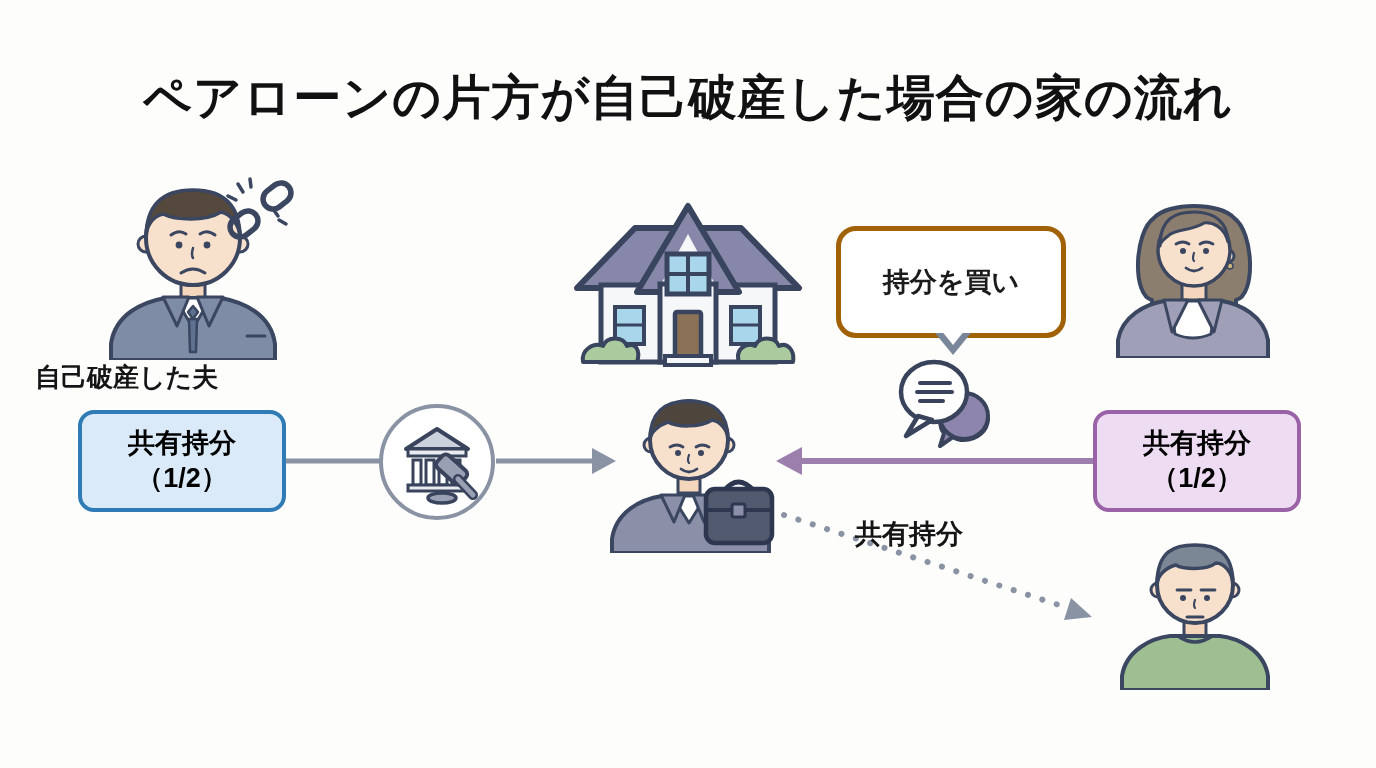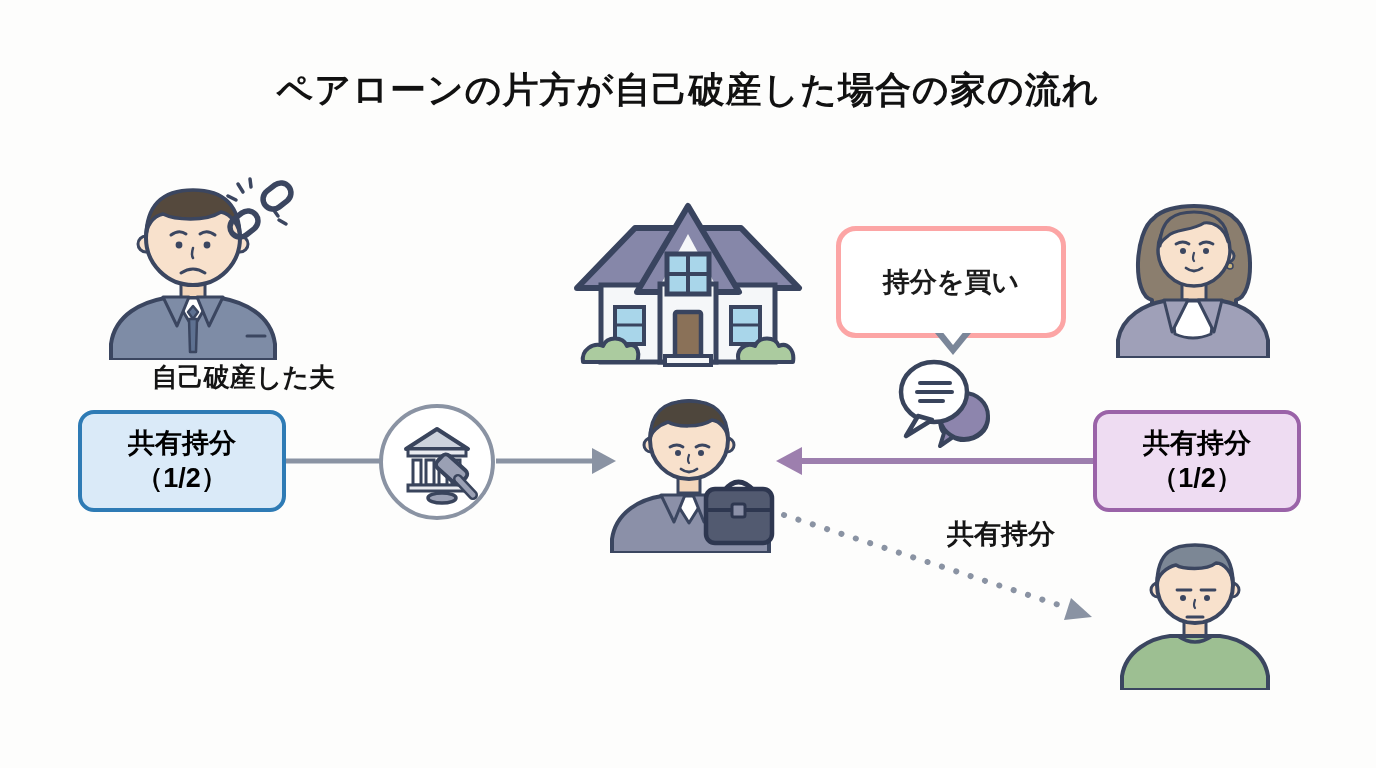--- a/index.html
+++ b/index.html
@@ -3,40 +3,40 @@
 <meta charset="utf-8">
 <style>
   html,body{margin:0;padding:0;background:#ffffff;}
   .canvas{
     position:relative;width:1376px;height:768px;background:#fdfdfc;overflow:hidden;
     font-family:"Liberation Sans","DejaVu Sans",sans-serif;color:#1b1b1b;
   }
   .abs{position:absolute;}
   .title{
     left:0;top:66px;width:1376px;text-align:center;
-    font-size:36px;font-weight:800;letter-spacing:1px;color:#111;
+    font-size:48px;font-weight:800;letter-spacing:1px;color:#111;
   }
   .actor-label{
-    font-size:26px;font-weight:800;text-align:right;color:#151515;white-space:nowrap;
+    font-size:26px;font-weight:800;text-align:left;color:#151515;white-space:nowrap;
   }
   .share-box{
     box-sizing:border-box;width:208px;height:102px;border-radius:16px;
     display:flex;flex-direction:column;align-items:center;justify-content:center;
     font-size:27px;font-weight:800;line-height:1.3;text-align:center;color:#000000;
   }
   .share-box.blue{background:#daeaf8;border:4px solid #2e7bb5;}
   .share-box.purple{background:#eedcf2;border:4px solid #9a63a8;}
   .court-circle{
     box-sizing:border-box;width:116px;height:116px;border-radius:50%;
     background:#ffffff;border:4px solid #8a93a3;
     display:flex;align-items:center;justify-content:center;
   }
   .bubble{
     box-sizing:border-box;width:230px;height:112px;border-radius:20px;
-    background:#ffffff;border:5px solid #fca5a5;
+    background:#ffffff;border:5px solid #a16207;
     display:flex;flex-direction:column;align-items:center;justify-content:center;
     font-size:27px;font-weight:800;line-height:1.35;text-align:left;
   }
   .bubble-tail-outer{position:absolute;left:94px;bottom:-22px;width:0;height:0;
     border-left:18px solid transparent;border-right:18px solid transparent;border-top:22px solid #7a8699;}
   .bubble-tail-inner{position:absolute;left:100px;bottom:-12px;width:0;height:0;
     border-left:12px solid transparent;border-right:12px solid transparent;border-top:15px solid #ffffff;}
   svg{display:block;}
 </style>
 </head>

